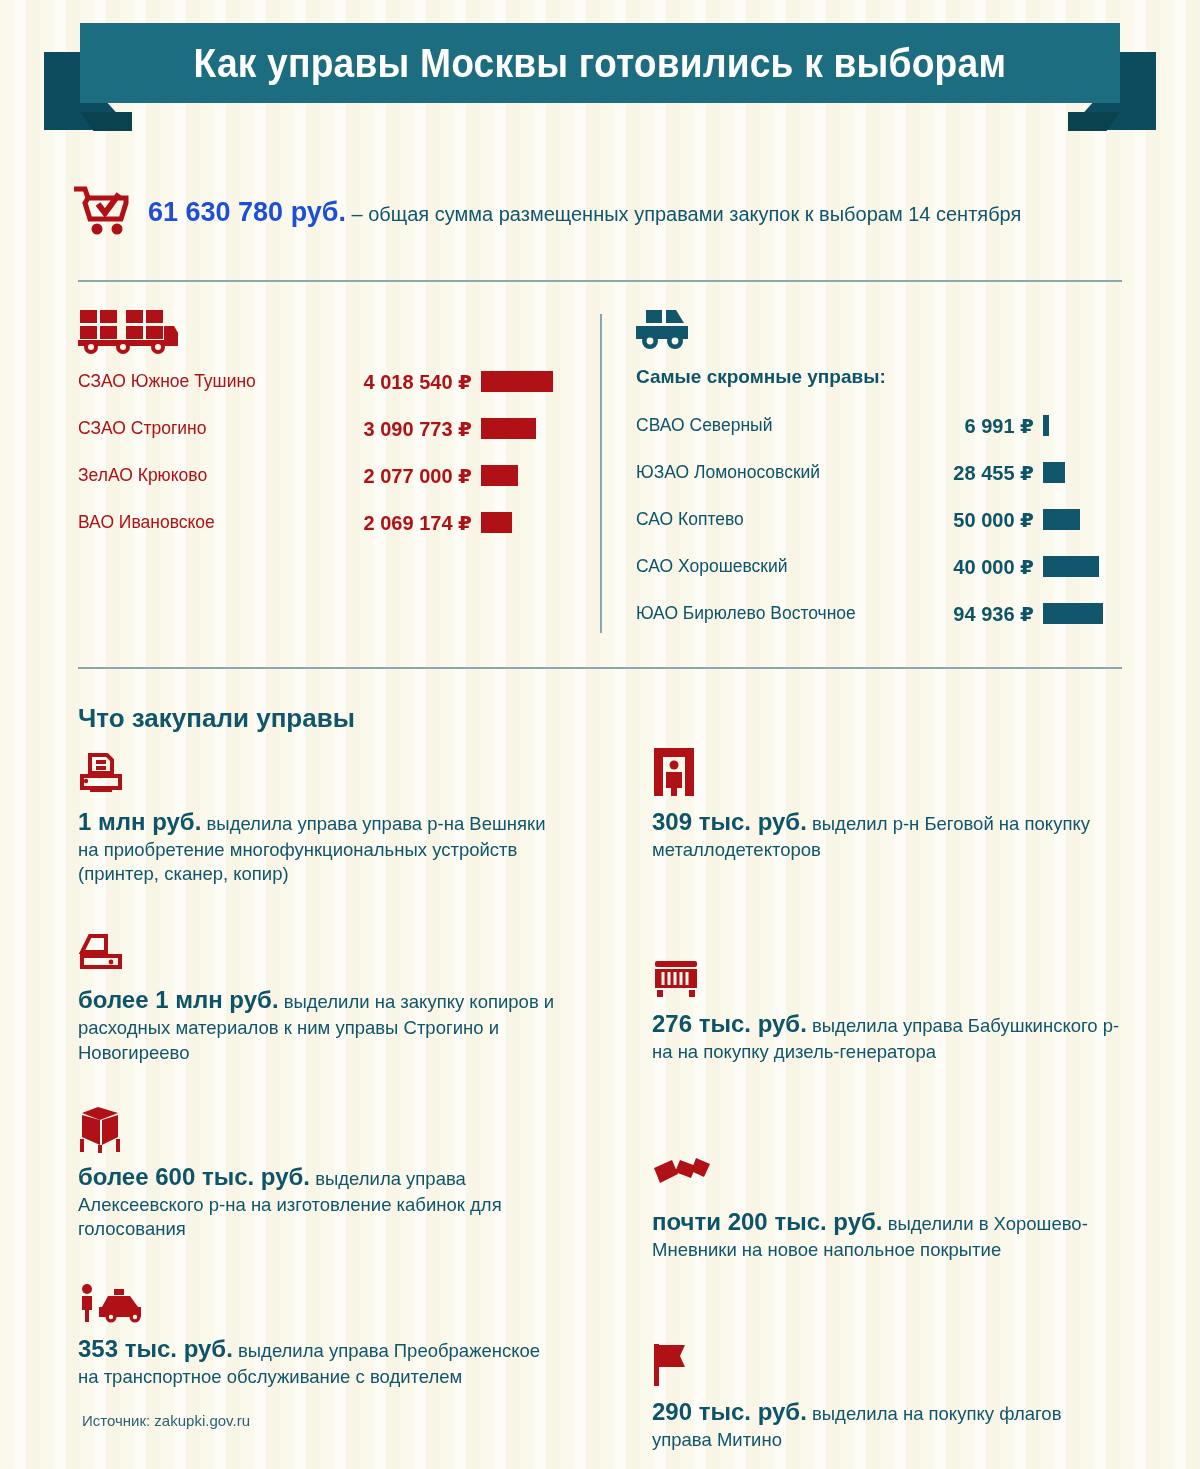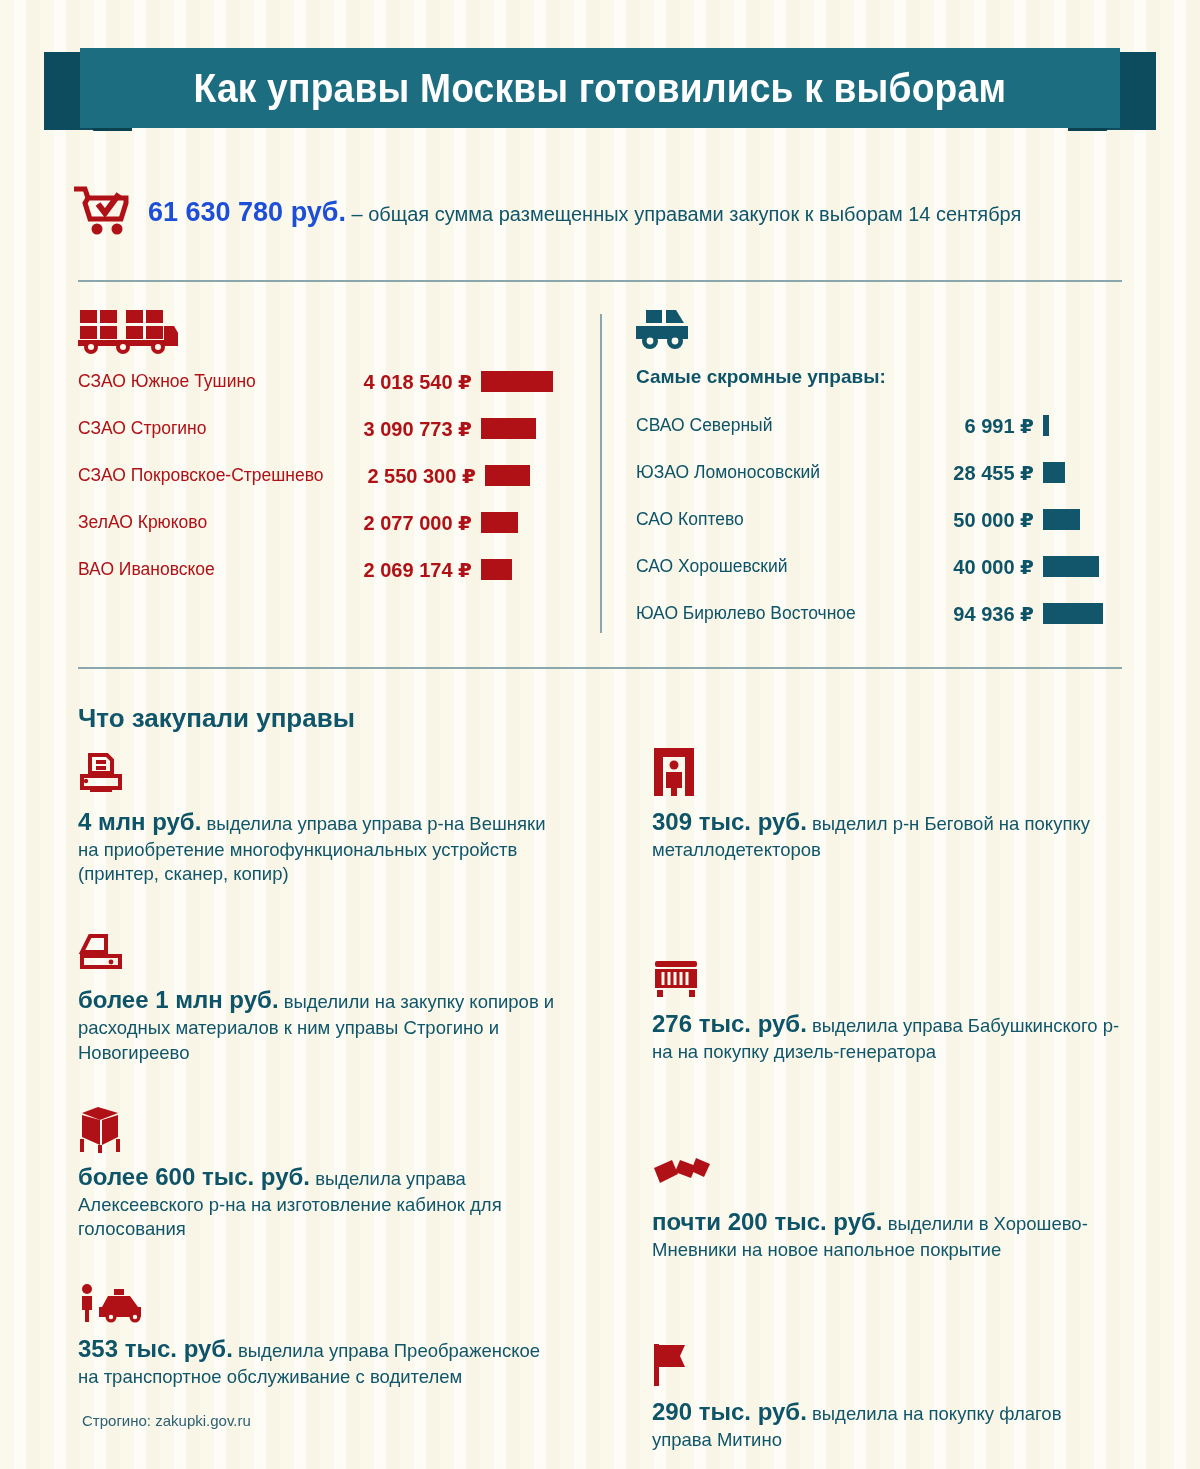--- a/index.html
+++ b/index.html
@@ -16,21 +16,21 @@
     font-family:"Liberation Sans","DejaVu Sans",sans-serif;
     color:#10566a;
     position:relative;
   }
   .red{color:#b01116;}
   .teal{color:#0d5468;}
 
   
   .banner{position:relative;height:118px;margin-top:22px;}
   .band{
-    position:absolute;left:80px;right:80px;top:26px;height:80px;
+    position:absolute;left:80px;right:80px;top:1px;height:80px;
     background:#1d6d80;
     clip-path:polygon(0 0,100% 0,100% 100%,0 100%);
     display:flex;align-items:center;justify-content:center;
     z-index:3;
   }
   .band-title{
     color:#ffffff;font-size:40px;font-weight:bold;letter-spacing:.2px;
     white-space:nowrap;transform:scaleX(.93);
   }
   .tail{position:absolute;top:30px;width:88px;height:78px;background:#0d4c5e;z-index:1;}
@@ -140,27 +140,20 @@
         </span>
     </div>
     <div class="rank-row">
       <span class="rank-name red">СЗАО Строгино</span>
       <span class="rank-val red">3 090 773 ₽</span>
       <span class="bar-cell">
           <i class="bar red" style="width:55px"></i>
         </span>
     </div>
     <div class="rank-row">
-      <span class="rank-name red">СЗАО Покровское-Стрешнево</span>
-      <span class="rank-val red">2 550 300 ₽</span>
-      <span class="bar-cell">
-          <i class="bar red" style="width:45px"></i>
-        </span>
-    </div>
-    <div class="rank-row">
       <span class="rank-name red">ЗелАО Крюково</span>
       <span class="rank-val red">2 077 000 ₽</span>
       <span class="bar-cell">
           <i class="bar red" style="width:37px"></i>
         </span>
     </div>
     <div class="rank-row">
       <span class="rank-name red">ВАО Ивановское</span>
       <span class="rank-val red">2 069 174 ₽</span>
       <span class="bar-cell">
@@ -236,21 +229,21 @@
         <svg width="46" height="46" viewBox="0 0 46 46">
           <g fill="none" stroke="#b01116" stroke-width="4">
             <path d="M12 3 h17 l5 5 v13 h-22 z"></path>
             <path d="M18 10 h10 M18 16 h10"></path>
             <path d="M4 24 h38 v12 h-38 z"></path>
             <path d="M12 38 h22"></path>
           </g>
           <circle cx="8" cy="29" r="2.2" fill="#b01116"></circle>
         </svg>
       </div>
-      <div class="item-text"><span class="item-amt">4 млн руб.</span><span> выделила управа управа р-на Вешняки на приобретение многофункциональных устройств (принтер, сканер, копир)</span></div>
+      <div class="item-text"><span class="item-amt">1 млн руб.</span><span> выделила управа управа р-на Вешняки на приобретение многофункциональных устройств (принтер, сканер, копир)</span></div>
     </div>
 
     <div class="item" style="margin-top:38px">
       <div class="item-icon">
         <svg width="46" height="44" viewBox="0 0 46 44">
           <g fill="none" stroke="#b01116" stroke-width="4">
             <path d="M12 4 l16 0 l0 16 l-24 0 z"></path>
             <path d="M4 24 h38 v11 h-38 z"></path>
           </g>
           <circle cx="33" cy="30" r="2.4" fill="#b01116"></circle>
@@ -343,13 +336,13 @@
         <svg width="40" height="46" viewBox="0 0 40 46">
           <rect x="2" y="2" width="5" height="42" fill="#b01116"></rect>
           <path d="M7 3 h26 l-5 11 l5 11 h-26 z" fill="#b01116"></path>
         </svg>
       </div>
       <div class="item-text"><span class="item-amt">290 тыс. руб.</span><span> выделила на покупку флагов управа Митино</span></div>
     </div>
   </div>
 </div>
 
-<div class="source">Строгино: zakupki.gov.ru</div>
+<div class="source">Источник: zakupki.gov.ru</div>
 
 </body></html>

